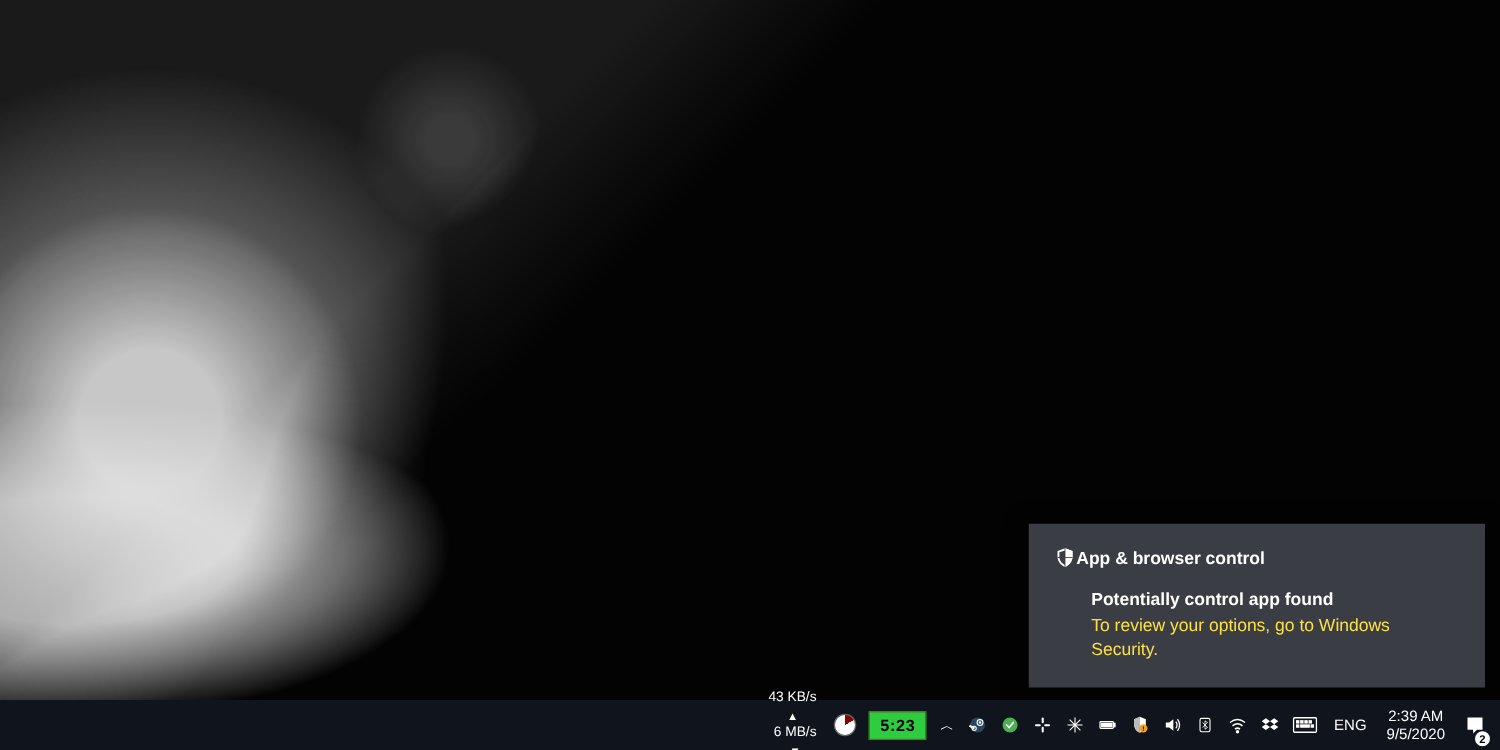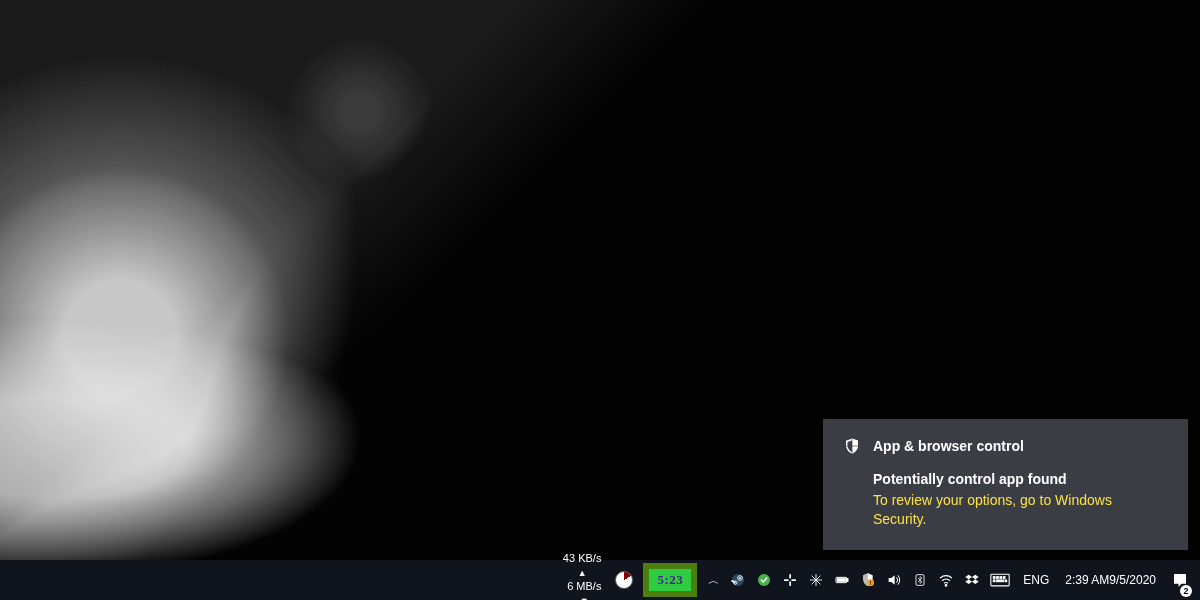--- a/index.html
+++ b/index.html
@@ -58,21 +58,20 @@
       bottom: 50px;
       width: 365px;
       background: rgba(60, 64, 70, 0.96);
       padding: 18px 20px 20px 20px;
       color: #fff;
       box-shadow: 0 4px 20px rgba(0,0,0,0.5);
     }
     .notification-header {
       display: flex;
       align-items: center;
-      gap: 12px;
       margin-bottom: 16px;
     }
     .notification-header .title {
       font-size: 14px;
       font-weight: 600;
       color: #fff;
     }
     .notification-body {
       padding-left: 30px;
     }
@@ -137,26 +136,26 @@
     }
     .pie-icon {
       width: 18px;
       height: 18px;
       border-radius: 50%;
       background: conic-gradient(#8b0000 0deg 60deg, #fff 60deg 360deg);
       border: 1px solid #666;
     }
     .timer-badge {
       background: #2ecc40;
-      color: #4c1d95;
+      color: #000000;
       font-weight: bold;
       font-size: 13px;
       padding: 3px 8px;
-      border: 6px solid #4d7c0f;
-      font-family: Liberation Serif, serif;
+      border: 1px solid #4d7c0f;
+      font-family: Liberation Sans, sans-serif;
       letter-spacing: 0.5px;
     }
     .tray-chevron {
       font-size: 11px;
       color: #fff;
       padding: 0 6px;
     }
     .icon-svg {
       width: 16px;
       height: 16px;
@@ -166,21 +165,21 @@
       height: 18px;
     }
     .lang-indicator {
       font-size: 12px;
       color: #fff;
       padding: 0 8px;
       justify-content: flex-end;
     }
     .clock {
       display: flex;
-      flex-direction: row;
+      flex-direction: column;
       align-items: center;
       justify-content: center;
       font-size: 12px;
       line-height: 14px;
       padding: 0 8px;
       color: #fff;
     }
     .action-center {
       position: relative;
       width: 32px;

